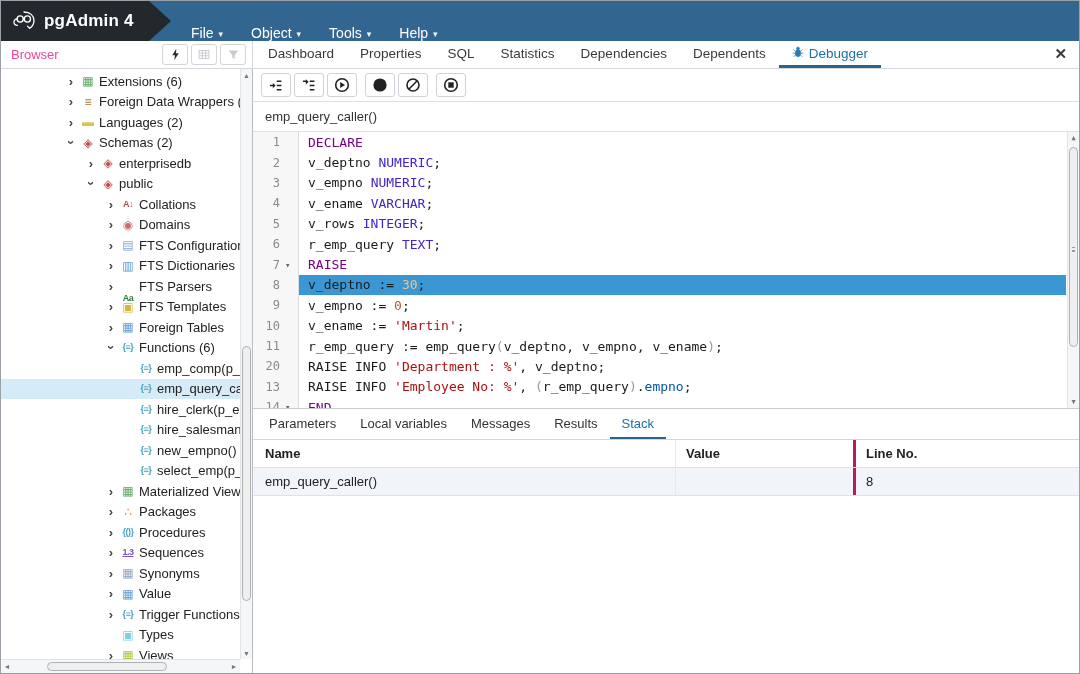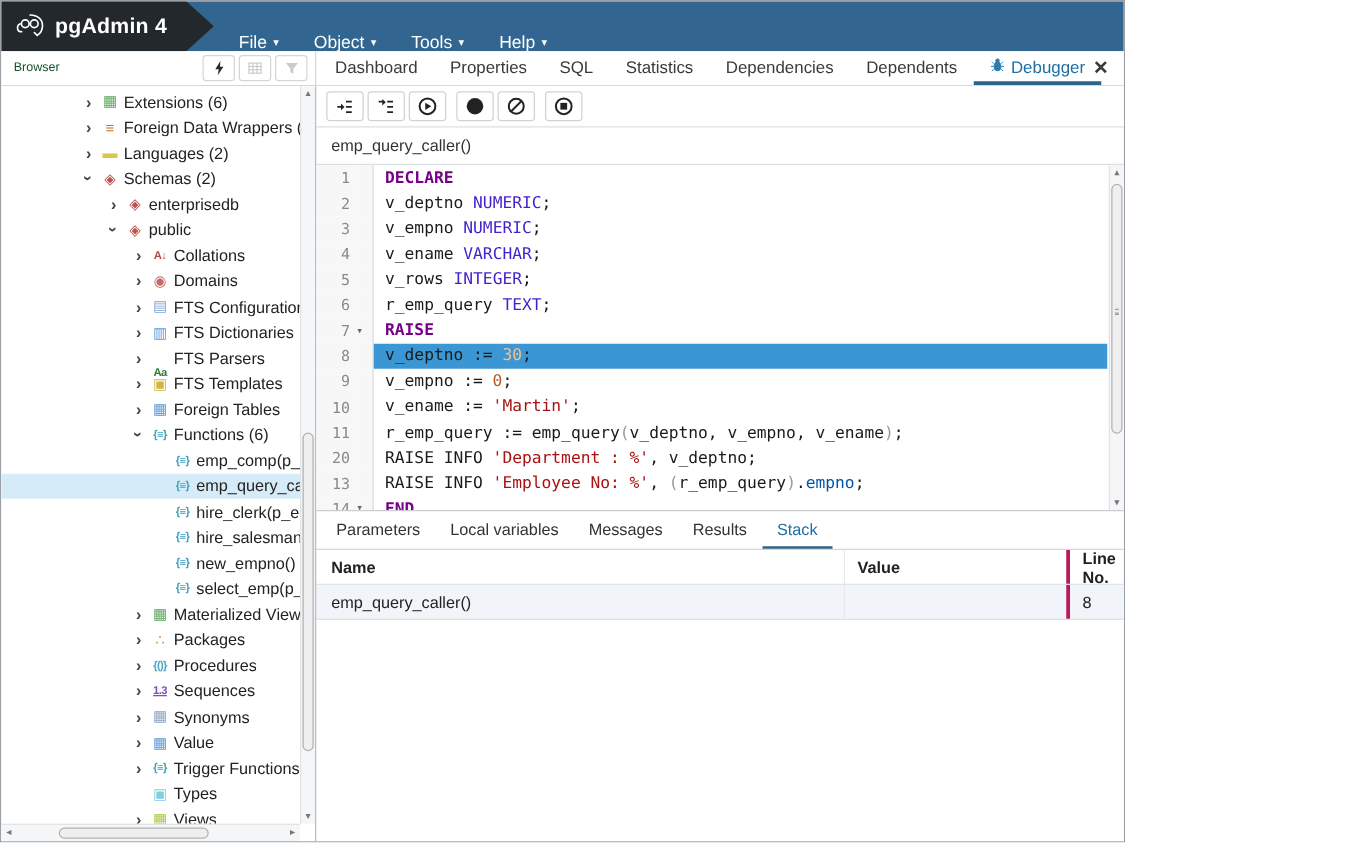--- a/index.html
+++ b/index.html
@@ -1,36 +1,36 @@
 <!DOCTYPE html>
 <html style="--topbar: #326690; --logo_bg: #23282d; --tab_active: #1d6fa5; --tab_underline: #2c6487; --highlight_line: #3b97d3; --selection: #d6ebf8;"><head>
 <meta charset="utf-8">
 <style>
   :root{
     --topbar:#326690; --logo_bg:#23282d; --tab_active:#1d6fa5; --tab_underline:#2c6487;
     --highlight_line:#3b97d3; --selection:#d6ebf8;
   }
   *{box-sizing:border-box;margin:0;padding:0}
   body{font-family:"Liberation Sans",sans-serif;background:#fff}
-  .app{width:900px;height:674px;border:1px solid #9aa0a6;overflow:hidden;display:flex;flex-direction:column;background:#fff}
+  .app{width:1080px;height:674px;border:1px solid #9aa0a6;overflow:hidden;display:flex;flex-direction:column;background:#fff}
 
   
   .topbar{height:40px;background:var(--topbar);display:flex;align-items:stretch;flex:none}
   .logo{width:170px;background:var(--logo_bg);clip-path:polygon(0 0,148px 0,170px 20px,148px 40px,0 40px);
         display:flex;align-items:center;gap:7px;padding-left:10px;color:#fff;flex:none}
   .logo .lt{font-size:17px;font-weight:bold;letter-spacing:.2px}
   .menus{display:flex;align-items:flex-end;gap:28px;margin-left:20px;color:#fff;font-size:14px}
   .menu{display:flex;align-items:center;gap:5px;cursor:pointer}
   .menu .caret{font-size:9px;opacity:.95;padding-top:2px}
 
   
   .second{height:28px;display:flex;flex:none;border-bottom:1px solid #d5d9dd;background:#fff}
   .bheader{width:252px;flex:none;display:flex;align-items:center;justify-content:space-between;
            padding:0 6px 0 10px;border-right:1px solid #d5d9dd}
-  .bheader .btitle{font-size:10px;color:#14532d}
+  .bheader .btitle{font-size:13px;color:#ec4899}
   .btb{display:flex;gap:3px}
   .tbtn{width:26px;height:21px;border:1px solid #d4d7da;border-radius:3px;background:#fff;
         display:flex;align-items:center;justify-content:center;padding:0;cursor:pointer}
   .maintabs{flex:1;display:flex;align-items:stretch;gap:0;padding-left:2px;position:relative}
   .mtab{display:flex;align-items:center;gap:5px;padding:0 13px;font-size:13.5px;color:#3a3a3a;cursor:pointer;
         border-bottom:3px solid transparent}
   .mtab.active{color:var(--tab_active);border-bottom-color:var(--tab_underline)}
   .closex{position:absolute;right:12px;top:4px;font-size:15px;font-weight:bold;color:#3a3a3a;cursor:pointer}
 
   
@@ -66,21 +66,21 @@
   .dbtn{width:30px;height:24px;border:1px solid #cfd3d7;border-radius:3px;background:#fff;display:flex;align-items:center;justify-content:center;padding:0;cursor:pointer}
   .fnrow{height:30px;flex:none;display:flex;align-items:center;padding-left:12px;font-size:13px;color:#333;border-bottom:1px solid #dcdfe3}
 
   .code{height:277px;flex:none;position:relative;overflow:hidden;font-family:"DejaVu Sans Mono",monospace;font-size:13px;border-bottom:1px solid #c9cdd2}
   .codelines{position:absolute;top:0;left:0;right:13px;bottom:0;overflow:hidden}
   .cl{display:flex;height:20.4px}
   .gut{width:32px;flex:none;text-align:right;padding-right:5px;color:#8a8a8a;background:#f7f7f7;font-size:12px;display:flex;align-items:center;justify-content:flex-end}
   .fold{width:14px;flex:none;background:#f7f7f7;border-right:1px solid #ddd;color:#666;font-size:9px;display:flex;align-items:center}
   .ct{flex:1;display:flex;align-items:center;padding-left:9px;white-space:pre;color:#1a1a1a}
   .cl.hl .ct{background:var(--highlight_line)}
-  .kw{color:#770088;font-weight:bold}
+  .kw{color:#770088;font-weight:normal}
   .ty{color:#4422cc}
   .st{color:#aa1111}
   .nu{color:#b35e28}
   .br{color:#999}
   .v2{color:#0055aa}
   .hl .nu{color:#f2c18a}
   .code .vscroll{top:0;bottom:0}
   .grip{position:absolute;left:2px;right:2px;top:50%;height:5px;border-top:1px solid #9a9a9a;border-bottom:1px solid #9a9a9a}
   .grip:before{content:"";position:absolute;left:0;right:0;top:2px;border-top:1px solid #9a9a9a}
 

